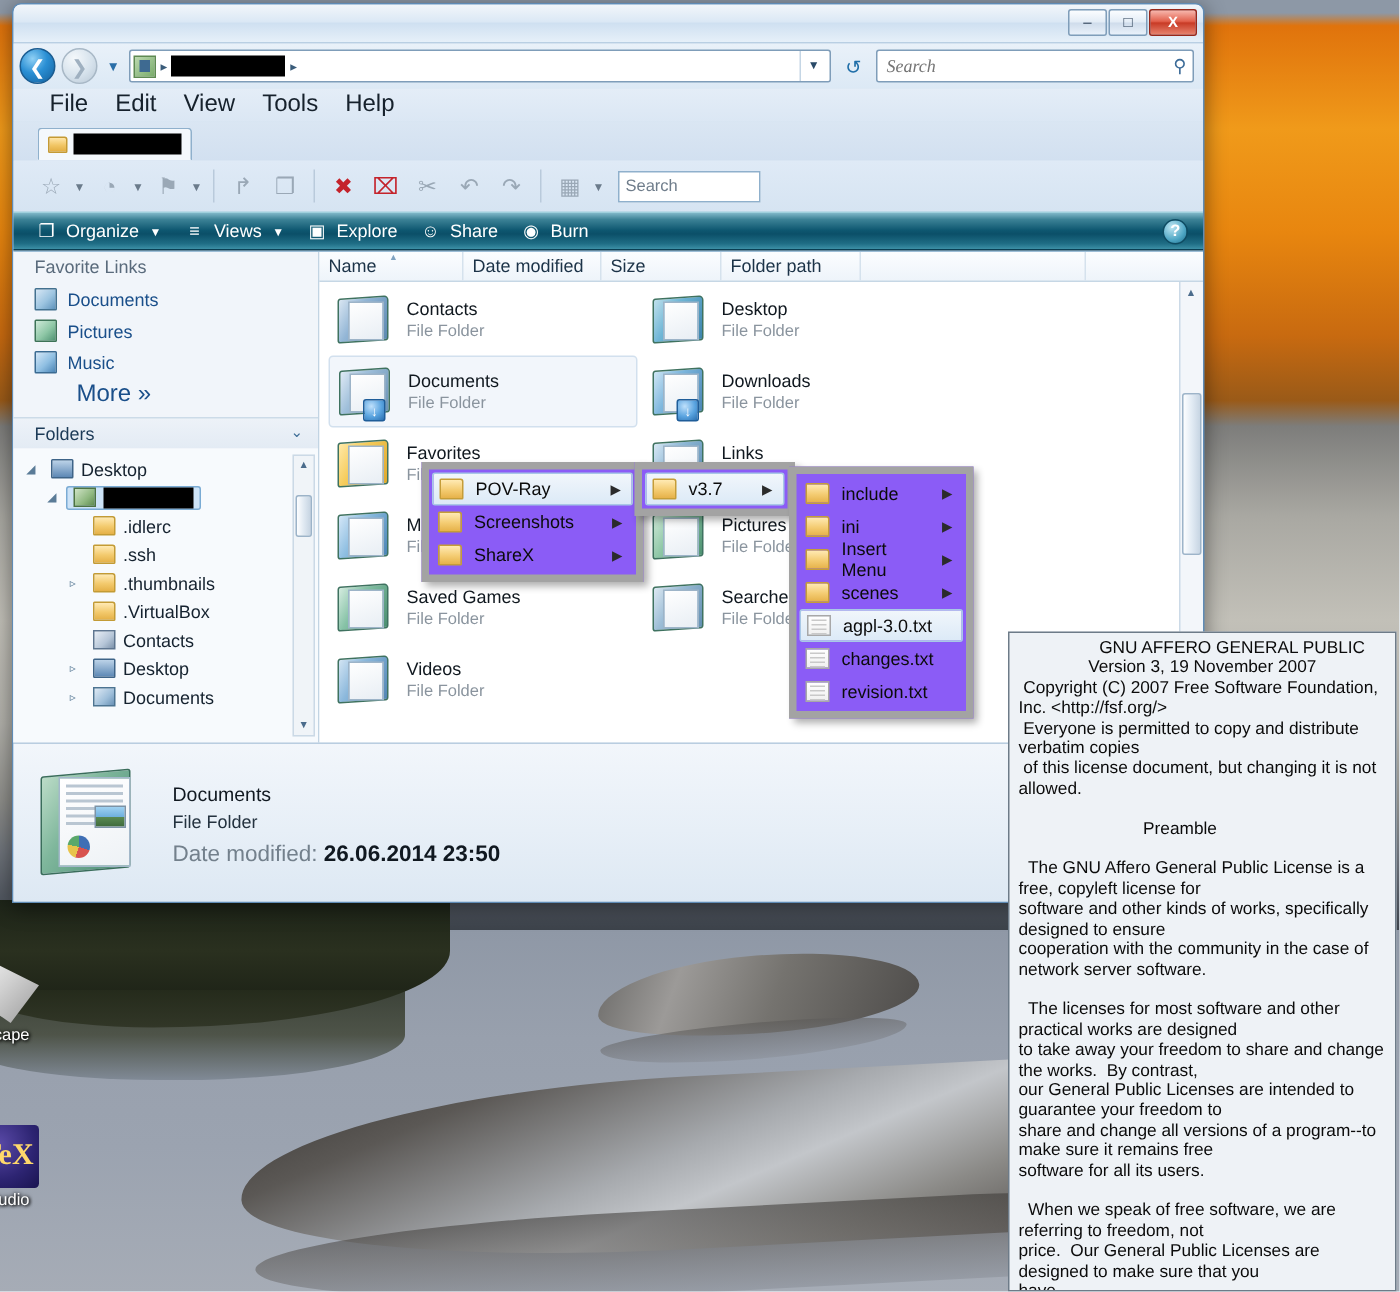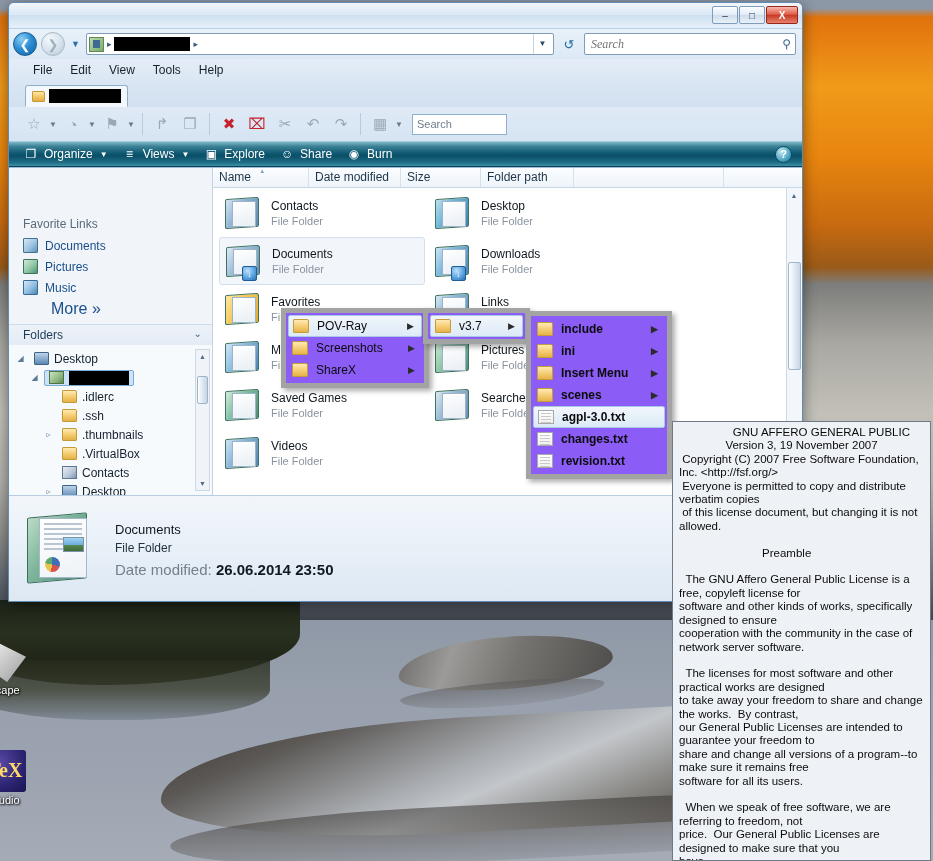--- a/index.html
+++ b/index.html
@@ -151,21 +151,21 @@
   #search-top input {
     border:0; outline:0; flex:1 1 auto; font-style:italic; color:#8c9aa8;
     font-family:"Liberation Serif", serif; font-size:12px; background:transparent;
   }
   .mag { color:#3a6a97; font-size:12px; }
 
   
   #menubar { height:22px; flex:0 0 22px; display:flex; align-items:center;
     padding-left:16px; gap:2px;
     background:linear-gradient(to bottom,#e4edf7 0%,#dbe7f4 100%); }
-  #menubar .mi { padding:2px 8px; color:#16212c; font-size:12px; }
+  #menubar .mi { padding:2px 8px; color:#16212c; font-size:16px; }
 
   
   #tabstrip { height:26px; flex:0 0 26px; padding-left:16px; display:flex; align-items:flex-end;
     background:linear-gradient(to bottom,#dae6f3 0%,#d2e0f0 100%); }
   #folder-tab {
     height:22px; min-width:88px; background:#f4f8fc; border:1px solid #8fb0cc;
     border-bottom-color:#f4f8fc; border-radius:3px 3px 0 0;
     display:flex; align-items:center; gap:4px; padding:0 6px;
   }
   .folder-mini { width:13px;height:11px;flex:0 0 auto;
@@ -199,21 +199,21 @@
   #help-btn { margin-left:auto; width:17px;height:17px;border-radius:50%;
     background:radial-gradient(circle at 35% 30%,#bfe6f2 0%,#4ea6c4 60%,#1d6e8c 100%);
     border:1px solid #0e4b62; color:#fff; font-size:11px; font-weight:bold;
     display:flex;align-items:center;justify-content:center; }
 
   
   #mainarea { flex:1 1 auto; display:flex; min-height:0;
     background:#f4f7fb; border-top:1px solid #9cbdd6; }
   #sidebar { width:204px; flex:0 0 204px; background:#f1f5fa;
     border-right:1px solid #c2d4e3; display:flex; flex-direction:column; }
-  #favlinks { padding:2px 0 4px;margin-top:46px; }
+  #favlinks { padding:2px 0 4px; }
   .fav-title { color:#5a6b7c; font-size:12px; padding:1px 0 4px 14px; }
   .fav { display:flex; align-items:center; gap:7px; padding:3px 0 3px 14px; color:#1a4f8a; font-size:12px; }
   .fav-ico { width:15px;height:15px;flex:0 0 auto; border-radius:1px; }
   .ico-doc { background:linear-gradient(135deg,#d7e7f5 0%,#9cc4e0 55%,#5d92bb 100%); border:1px solid #43718f; }
   .ico-pic { background:linear-gradient(135deg,#cfe9d8 0%,#8ec7a6 55%,#4e9272 100%); border:1px solid #3d7357; }
   .ico-mus { background:linear-gradient(135deg,#d4e7f7 0%,#8fbfe2 55%,#4a84b5 100%); border:1px solid #3a6b92; }
   .more { padding:2px 0 2px 42px; color:#1a4f8a; font-size:16px; }
   #folders-header { display:flex; align-items:flex-start; justify-content:space-between;
     padding:3px 10px 3px 14px; border-top:1px solid #ccdbe8;
     background:linear-gradient(to bottom,#edf2f8 0%,#e3ebf4 100%);
@@ -309,21 +309,21 @@
   .ci-folder { background:linear-gradient(to bottom,#ffeab4 0%,#f4cc72 55%,#e6b24a 100%);
     border:1px solid #c59d38; border-radius:1px 2px 1px 1px; }
   .ci-txt { background:linear-gradient(to bottom,#ffffff 0%,#f0f0f0 100%);
     border:1px solid #a8a8a8; position:relative; }
   .ci-txt::after { content:""; position:absolute; left:2px; top:2px; right:2px; height:1px;
     background:#c9c9c9; box-shadow:0 3px 0 #c9c9c9, 0 6px 0 #c9c9c9, 0 9px 0 #c9c9c9; }
   .ctxmenu .lbl { flex:1 1 auto; }
   .ctxmenu .arr { font-size:9px; color:#2b2b2b; padding-right:3px; }
   #ctx-1 { left:281px; top:308px; width:148px; }
   #ctx-2 { left:423px; top:308px; width:107px; }
-  #ctx-3 { left:526px; top:311px; width:146px;font-weight:bold; }
+  #ctx-3 { left:526px; top:311px; width:123px; }
 
   
   #preview {
     position:absolute; left:672px; top:421px; width:259px; height:440px;
     background:#eef2f6; border:1px solid #6d7b88;
     font-size:11.5px; color:#0b0b0b; line-height:13.4px;
     padding:4px 6px 0 6px; overflow:hidden; z-index:60;
     font-family:"Liberation Sans", sans-serif;
   }
   #preview .ctr { text-align:center; }

